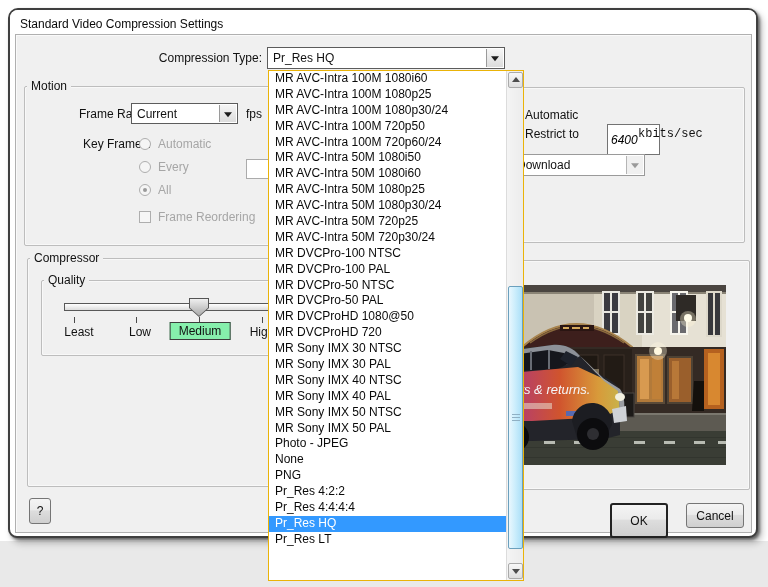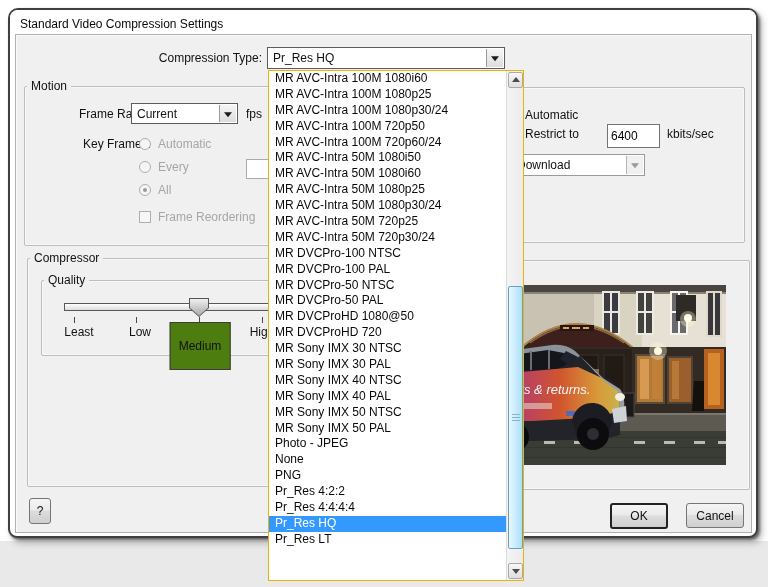--- a/index.html
+++ b/index.html
@@ -43,21 +43,21 @@
 
   
   .slider-track { position:absolute; background:linear-gradient(180deg,#ffffff,#dcdcdc); border:1px solid #585858; }
   .slider-thumb { position:absolute; width:20px; height:19px; background:#555;
                   clip-path:polygon(0 0,100% 0,100% 52%,50% 100%,0 52%); }
   .slider-thumb::after { content:""; position:absolute; left:1px; top:1px; right:1px; bottom:1px;
                   background:linear-gradient(180deg,#efefef,#a8a8a8);
                   clip-path:polygon(0 0,100% 0,100% 52%,50% 100%,0 52%); }
   .tick { position:absolute; width:1px; height:6px; background:#4a4a4a; }
   .q-label { position:absolute; font-size:12px; color:#111; transform:translateX(-50%); white-space:nowrap; }
-  .q-label.boxed { border:1px solid #3c3c3c; background:#4d7c0f; padding:16px 8px; }
+  .q-label.boxed { border:1px solid #3c3c3c; background:#86efac; padding:1px 8px; }
 
   
   .popup { position:absolute; left:268px; top:70px; width:256px; height:511px; background:#fff;
            border:1px solid #eab308; z-index:60; }
   .popup-items { position:absolute; left:0; top:0; right:17px; bottom:0; overflow:hidden; }
   .list-item { height:15.9px; line-height:15.9px; font-size:12px; padding-left:6px; color:#0a0a0a; white-space:nowrap; }
   .list-item.selected { background:#3399ff; color:#fff; }
 
   
   .sb { position:absolute; top:0; right:0; bottom:0; width:17px; background:linear-gradient(90deg,#f4f4f4,#ececec); border-left:1px solid #dcdcdc; }
@@ -117,22 +117,22 @@
       <div class="lbl dis" style="left:142px;top:148px;">All</div>
       <div class="field" style="left:230px;top:124px;width:26px;height:20px;border-color:#ababab;"></div>
       <span class="checkbox" style="left:123px;top:176px;"></span>
       <div class="lbl dis" style="left:142px;top:175px;">Frame Reordering</div>
 
       <div class="grp" style="left:482px;top:52px;width:247px;height:156px;"></div>
       <span class="radio" style="left:491px;top:74px;"></span>
       <div class="lbl" style="left:509px;top:73px;">Automatic</div>
       <span class="radio sel" style="left:491px;top:93px;"></span>
       <div class="lbl" style="left:509px;top:92px;">Restrict to</div>
-      <input class="field" style="left: 591px; top: 89px; width: 53px; height: 24px;" value="6400">
-      <div class="lbl" style="left:651px;top:92px;">kbits/sec</div>
+      <input class="field" style="left: 591px; top: 89px; width: 53px; height: 31px; font-style: italic;" value="6400">
+      <div class="lbl" style="left:622px;top:92px;font-family:Liberation Mono, monospace;">kbits/sec</div>
       <div class="combo dis" style="left:495px;top:119px;width:134px;height:22px;">
         <span class="txt">Download</span>
         <span class="btn">
           <span class="arr"></span>
         </span>
       </div>
 
       <div class="grp" style="left:11px;top:223px;width:468px;height:229px;">
         <span class="grp-label">Compressor</span>
       </div>
@@ -258,21 +258,21 @@
           <path d="M64,136 A18 18 0 0 1 104,140 L96,154 L70,156 Z" fill="#1c1d22"></path>
           <circle cx="85" cy="149" r="16" fill="#0c0c0e"></circle>
           <circle cx="85" cy="149" r="6" fill="#2e2e32"></circle>
           <circle cx="6" cy="152" r="15" fill="#0a0a0c"></circle>
         </svg>
       </div>
 
       <div class="pushbtn" style="left:13px;top:463px;width:22px;height:26px;">
         <span>?</span>
       </div>
-      <div class="pushbtn default" style="left:594px;top:468px;width:58px;height:26px;">
+      <div class="pushbtn default" style="left:594px;top:468px;width:58px;height:35px;">
         <span>OK</span>
       </div>
       <div class="pushbtn" style="left:670px;top:468px;width:58px;height:25px;">
         <span>Cancel</span>
       </div>
     </div>
   </div>
 
   <div class="popup">
     <div class="popup-items">

